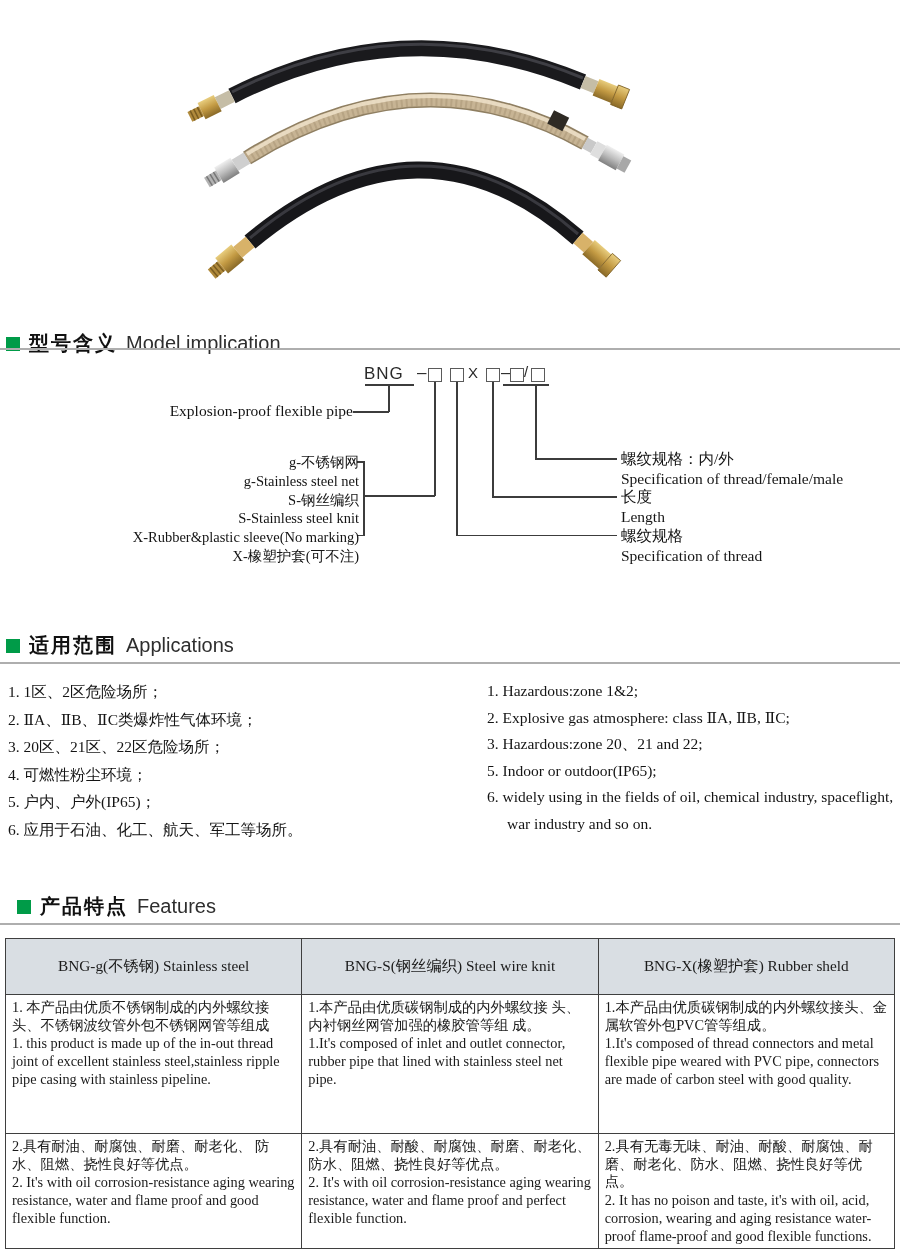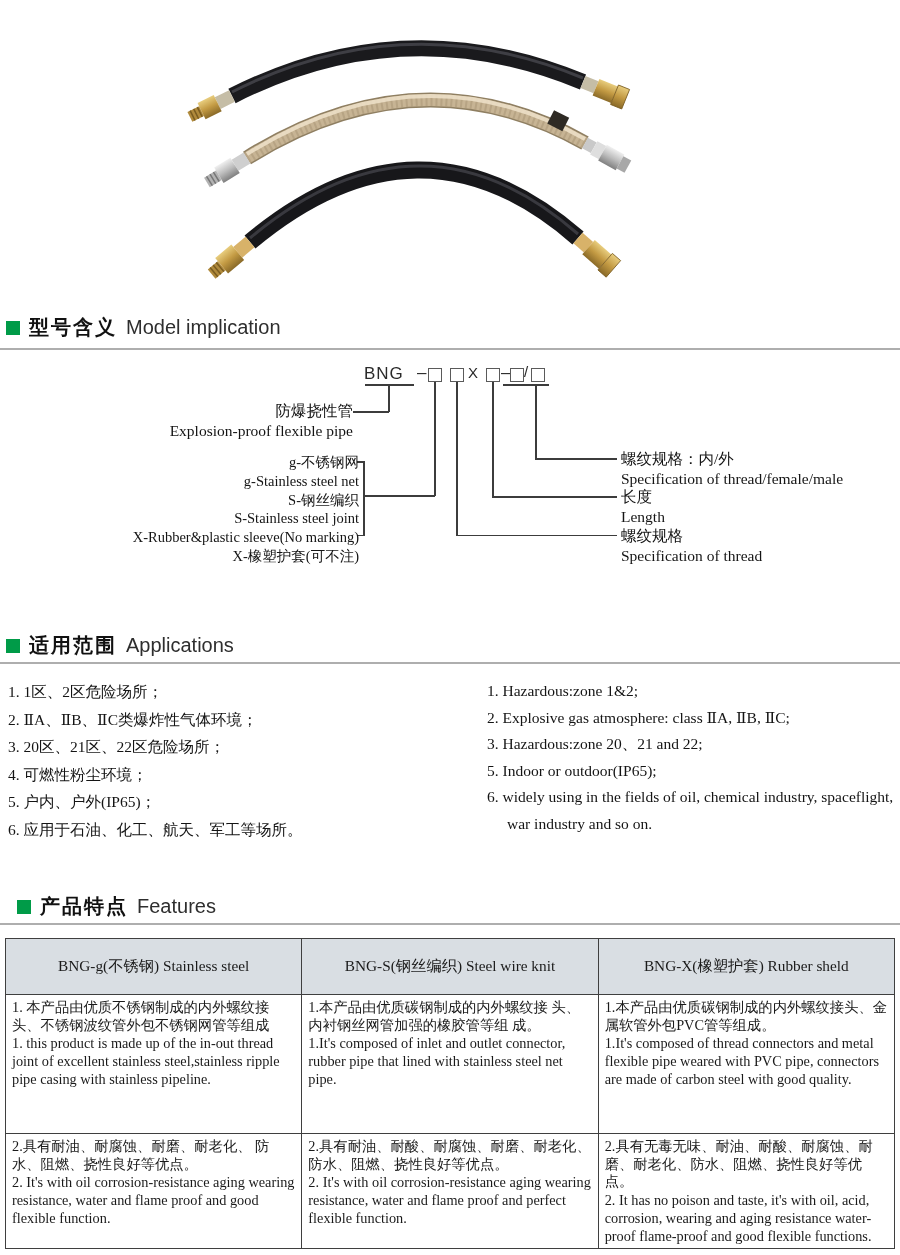--- a/index.html
+++ b/index.html
@@ -101,21 +101,21 @@
         <path d="M -47 -6 V 6 M -43 -6 V 6 M -39 -6 V 6" stroke="#7a5c20" stroke-width="1.5"></path>
       </g>
       <g transform="translate(578,238) rotate(41.1)">
         <rect x="0" y="-7" width="14" height="14" fill="#d8b269"></rect>
         <rect x="14" y="-9.5" width="22" height="19" fill="url(#brassG)"></rect>
         <rect x="36" y="-11" width="11" height="22" fill="url(#brassG)" stroke="#7a5c20" stroke-width="0.8"></rect>
       </g>
     </g>
   </svg>
 
-  <div class="sec-head" style="top:314px;">
+  <div class="sec-head" style="top:330px;">
     <span class="sec-sq"></span>
     <span class="sec-cn">型号含义</span>
     <span class="sec-en">Model implication</span>
   </div>
   <div class="rule" style="top:348px;"></div>
 
   <div class="diagram">
 
     <span class="code-txt" style="left:348px;top:6px;">BNG</span>
     <span class="code-txt" style="left:401px;top:5px;">–</span>
@@ -139,28 +139,27 @@
     <div class="dline" style="left:341px;top:103px;width:7px;height:1.5px;"></div>
     <div class="dline" style="left:341px;top:176.5px;width:7px;height:1.5px;"></div>
     <div class="dline" style="left:440px;top:24px;width:1.5px;height:154px;"></div>
     <div class="dline" style="left:440px;top:176.5px;width:161px;height:1.5px;"></div>
     <div class="dline" style="left:476px;top:24px;width:1.5px;height:115px;"></div>
     <div class="dline" style="left:476px;top:138px;width:125px;height:1.5px;"></div>
     <div class="dline" style="left:519px;top:27px;width:1.5px;height:74px;"></div>
     <div class="dline" style="left:519px;top:100px;width:82px;height:1.5px;"></div>
 
     <div class="lbl lbl-r" style="left:40px;width:297px;top:43px;">
-      <div>防爆挠性管</div>
       <div>Explosion-proof  flexible pipe</div>
     </div>
     <div class="lbl lbl-r lbl-sm" style="left:40px;width:303px;top:95px;">
       <div>g-不锈钢网</div>
       <div>g-Stainless steel net</div>
       <div>S-钢丝编织</div>
-      <div>S-Stainless steel joint</div>
+      <div>S-Stainless steel knit</div>
       <div>X-Rubber&amp;plastic  sleeve(No  marking)</div>
       <div>X-橡塑护套(可不注)</div>
     </div>
 
     <div class="lbl" style="left:605px;top:91px;">
       <div>螺纹规格：内/外</div>
       <div>Specification of thread/female/male</div>
     </div>
     <div class="lbl" style="left:605px;top:129px;">
       <div>长度</div>

